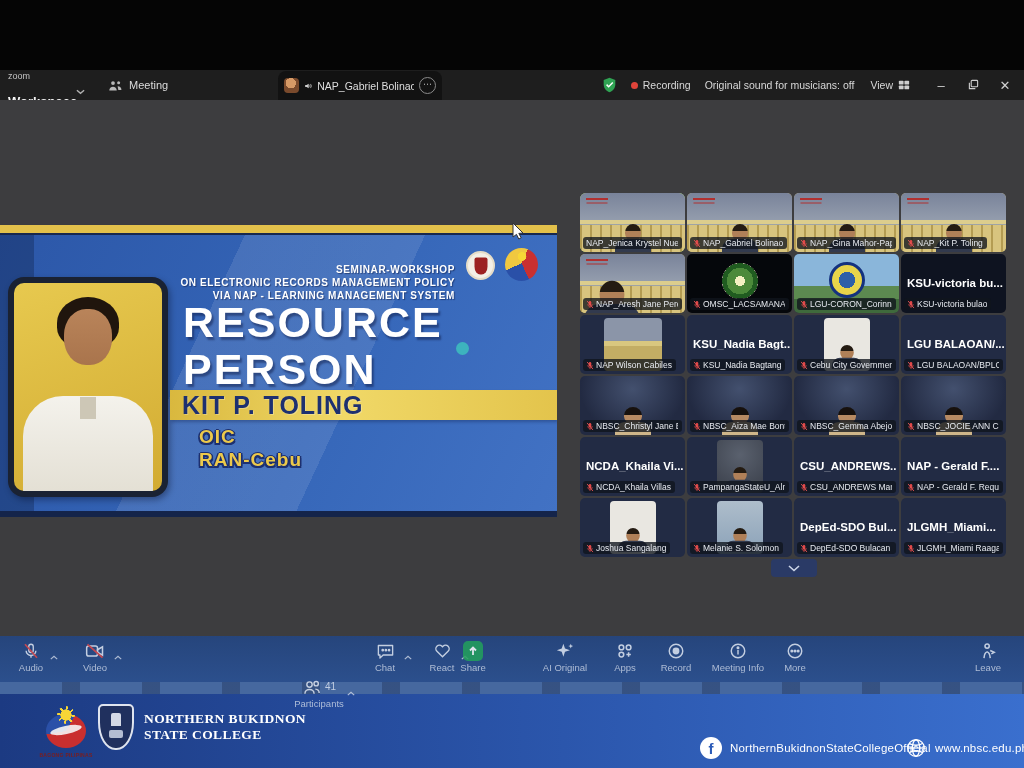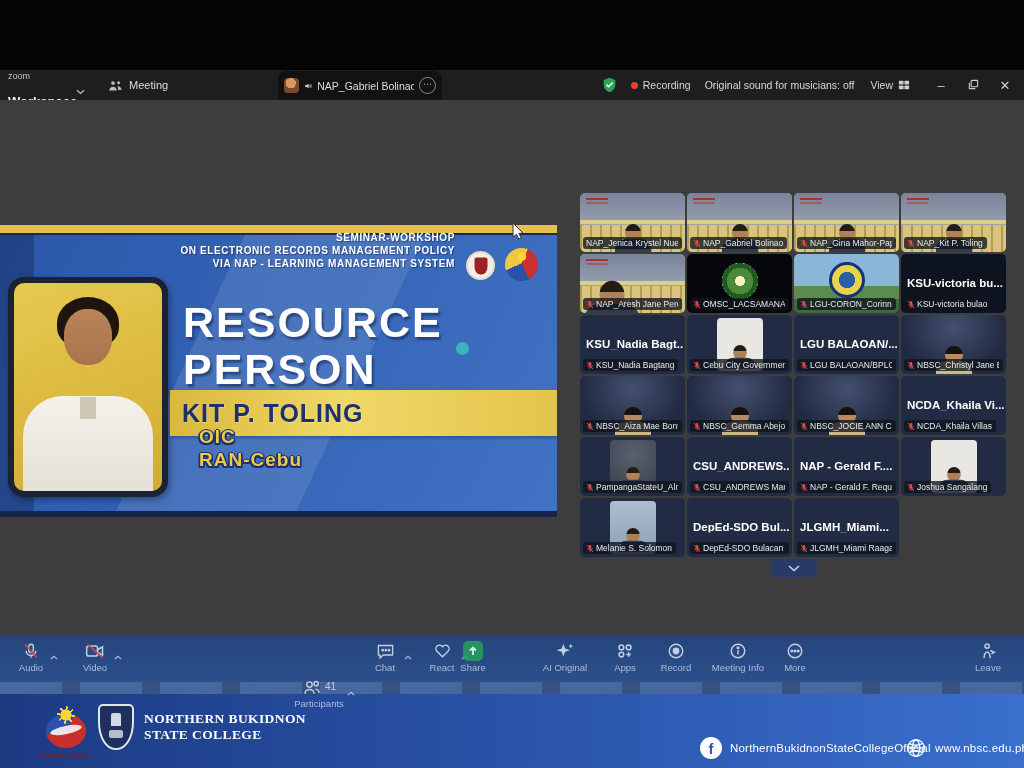--- a/index.html
+++ b/index.html
@@ -66,21 +66,21 @@
 
   
   .slide{position:absolute;left:0;top:125px;width:557px;height:292px;overflow:hidden;
     background:linear-gradient(115deg,#2c57a8 0%,#3566b8 55%,#4272c4 100%);}
   .slide-sheen{position:absolute;inset:0;
     background:linear-gradient(115deg,transparent 36%,rgba(255,255,255,.10) 36%,rgba(255,255,255,.10) 62%,transparent 62%);}
   .slide-topbar{position:absolute;left:0;top:0;width:100%;height:8px;background:#e3c14b;}
   .slide-topline{position:absolute;left:0;top:8px;width:100%;height:2px;background:#18284e;}
   .slide-leftstrip{position:absolute;left:0;top:10px;width:34px;bottom:0;background:rgba(8,18,48,.28);}
   .slide-bottomstrip{position:absolute;left:0;bottom:0;width:100%;height:6px;background:#14244a;}
-  .slide-header{position:absolute;right:102px;top:6px;text-align:right;color:#fff;
+  .slide-header{position:absolute;right:102px;top:38px;text-align:right;color:#fff;
     font-size:10px;font-weight:bold;letter-spacing:.6px;line-height:13px;text-shadow:1px 1px 1px rgba(10,20,60,.5);}
   .seal{position:absolute;left:466px;top:26px;width:29px;height:29px;border-radius:50%;
     background:#f3efe6;border:2px solid #e6ddc8;box-sizing:border-box;}
   .seal::before{content:"";position:absolute;left:50%;top:50%;transform:translate(-50%,-50%);
     width:13px;height:17px;background:#9c2121;border-radius:2px 2px 45% 45%;}
   .pinwheel{position:absolute;left:505px;top:23px;width:33px;height:33px;border-radius:50%;
     background:conic-gradient(from -50deg at 50% 46%,#f0c840 0 75deg,#c93030 75deg 205deg,#2a50a8 205deg 295deg,#f0c840 295deg);}
   .pinwheel::before{content:"";position:absolute;left:50%;top:2px;width:13px;height:13px;transform:translateX(-50%);
     border-radius:50%;background:radial-gradient(circle,#f7d636 0 45%,transparent 50%);}
   .tablet{position:absolute;left:8px;top:52px;width:160px;height:220px;background:#1a2233;
@@ -91,21 +91,21 @@
     border-radius:50% 50% 42% 42%;background:#20150d;}
   .tp-face{position:absolute;left:50%;top:26px;width:48px;height:56px;transform:translateX(-50%);
     border-radius:46%;background:linear-gradient(#b9845a,#a9744c);}
   .tp-body{position:absolute;left:50%;bottom:-10px;width:130px;height:105px;transform:translateX(-50%);
     border-radius:40px 40px 0 0;background:linear-gradient(#f4f2ec,#e2ded2);}
   .tp-collar{position:absolute;left:50%;bottom:72px;width:16px;height:22px;transform:translateX(-50%);
     background:#cdc7b6;}
   .slide-title{position:absolute;left:183px;top:74px;color:#fff;font-weight:800;
     font-size:43px;line-height:47px;letter-spacing:2px;text-shadow:2px 3px 2px rgba(10,20,60,.45);}
   .teal-dot{position:absolute;left:456px;top:117px;width:13px;height:13px;border-radius:50%;background:#3db3be;}
-  .name-banner{position:absolute;left:170px;top:165px;right:0;height:46px;
+  .name-banner{position:absolute;left:170px;top:165px;right:0;height:30px;
     background:linear-gradient(90deg,#d9b83e 0%,#f0d867 45%,#e3c44c 100%);
     display:flex;align-items:center;box-shadow:1px 2px 3px rgba(10,20,60,.3);}
   .name-banner span{font-size:25px;font-weight:800;color:#1d3070;letter-spacing:1px;padding-left:12px;
     text-shadow:1px 1px 0 rgba(255,255,255,.25);}
   .pos-text{position:absolute;left:183px;font-size:19px;font-weight:800;color:#ecc94b;letter-spacing:1px;
     text-shadow:-1.5px 0 #1d3070,1.5px 0 #1d3070,0 -1.5px #1d3070,0 1.5px #1d3070,1.5px 1.5px #1d3070,-1.5px 1.5px #1d3070;padding-left:16px;}
   .pos1{top:201px;} .pos2{top:224px;}
 
   
   .cursor{position:absolute;left:512px;top:122px;z-index:40;}
@@ -394,20 +394,32 @@
           <div class="chip">
             <svg width="8" height="9" viewBox="0 0 12 14" fill="none">
               <rect x="4" y="1.5" width="4" height="7" rx="2" fill="#e04848"></rect>
               <path d="M2.5 6.5a3.5 3.5 0 0 0 7 0" stroke="#e04848" stroke-width="1.2"></path>
               <line x1="6" y1="10" x2="6" y2="12.5" stroke="#e04848" stroke-width="1.2"></line>
               <line x1="1.5" y1="1.5" x2="10.5" y2="12.5" stroke="#e85656" stroke-width="1.4"></line>
             </svg>
             <span>KSU-victoria bulao</span>
           </div>
         </div>
+        <div class="tile k-photo-building">
+          <div class="photo pb"></div>
+          <div class="chip">
+            <svg width="8" height="9" viewBox="0 0 12 14" fill="none">
+              <rect x="4" y="1.5" width="4" height="7" rx="2" fill="#e04848"></rect>
+              <path d="M2.5 6.5a3.5 3.5 0 0 0 7 0" stroke="#e04848" stroke-width="1.2"></path>
+              <line x1="6" y1="10" x2="6" y2="12.5" stroke="#e04848" stroke-width="1.2"></line>
+              <line x1="1.5" y1="1.5" x2="10.5" y2="12.5" stroke="#e85656" stroke-width="1.4"></line>
+            </svg>
+            <span>NAP Wilson Cabiles</span>
+          </div>
+        </div>
         <div class="tile k-text">
           <div class="bigname">KSU_Nadia Bagt...</div>
           <div class="chip">
             <svg width="8" height="9" viewBox="0 0 12 14" fill="none">
               <rect x="4" y="1.5" width="4" height="7" rx="2" fill="#e04848"></rect>
               <path d="M2.5 6.5a3.5 3.5 0 0 0 7 0" stroke="#e04848" stroke-width="1.2"></path>
               <line x1="6" y1="10" x2="6" y2="12.5" stroke="#e04848" stroke-width="1.2"></line>
               <line x1="1.5" y1="1.5" x2="10.5" y2="12.5" stroke="#e85656" stroke-width="1.4"></line>
             </svg>
             <span>KSU_Nadia Bagtang</span>

